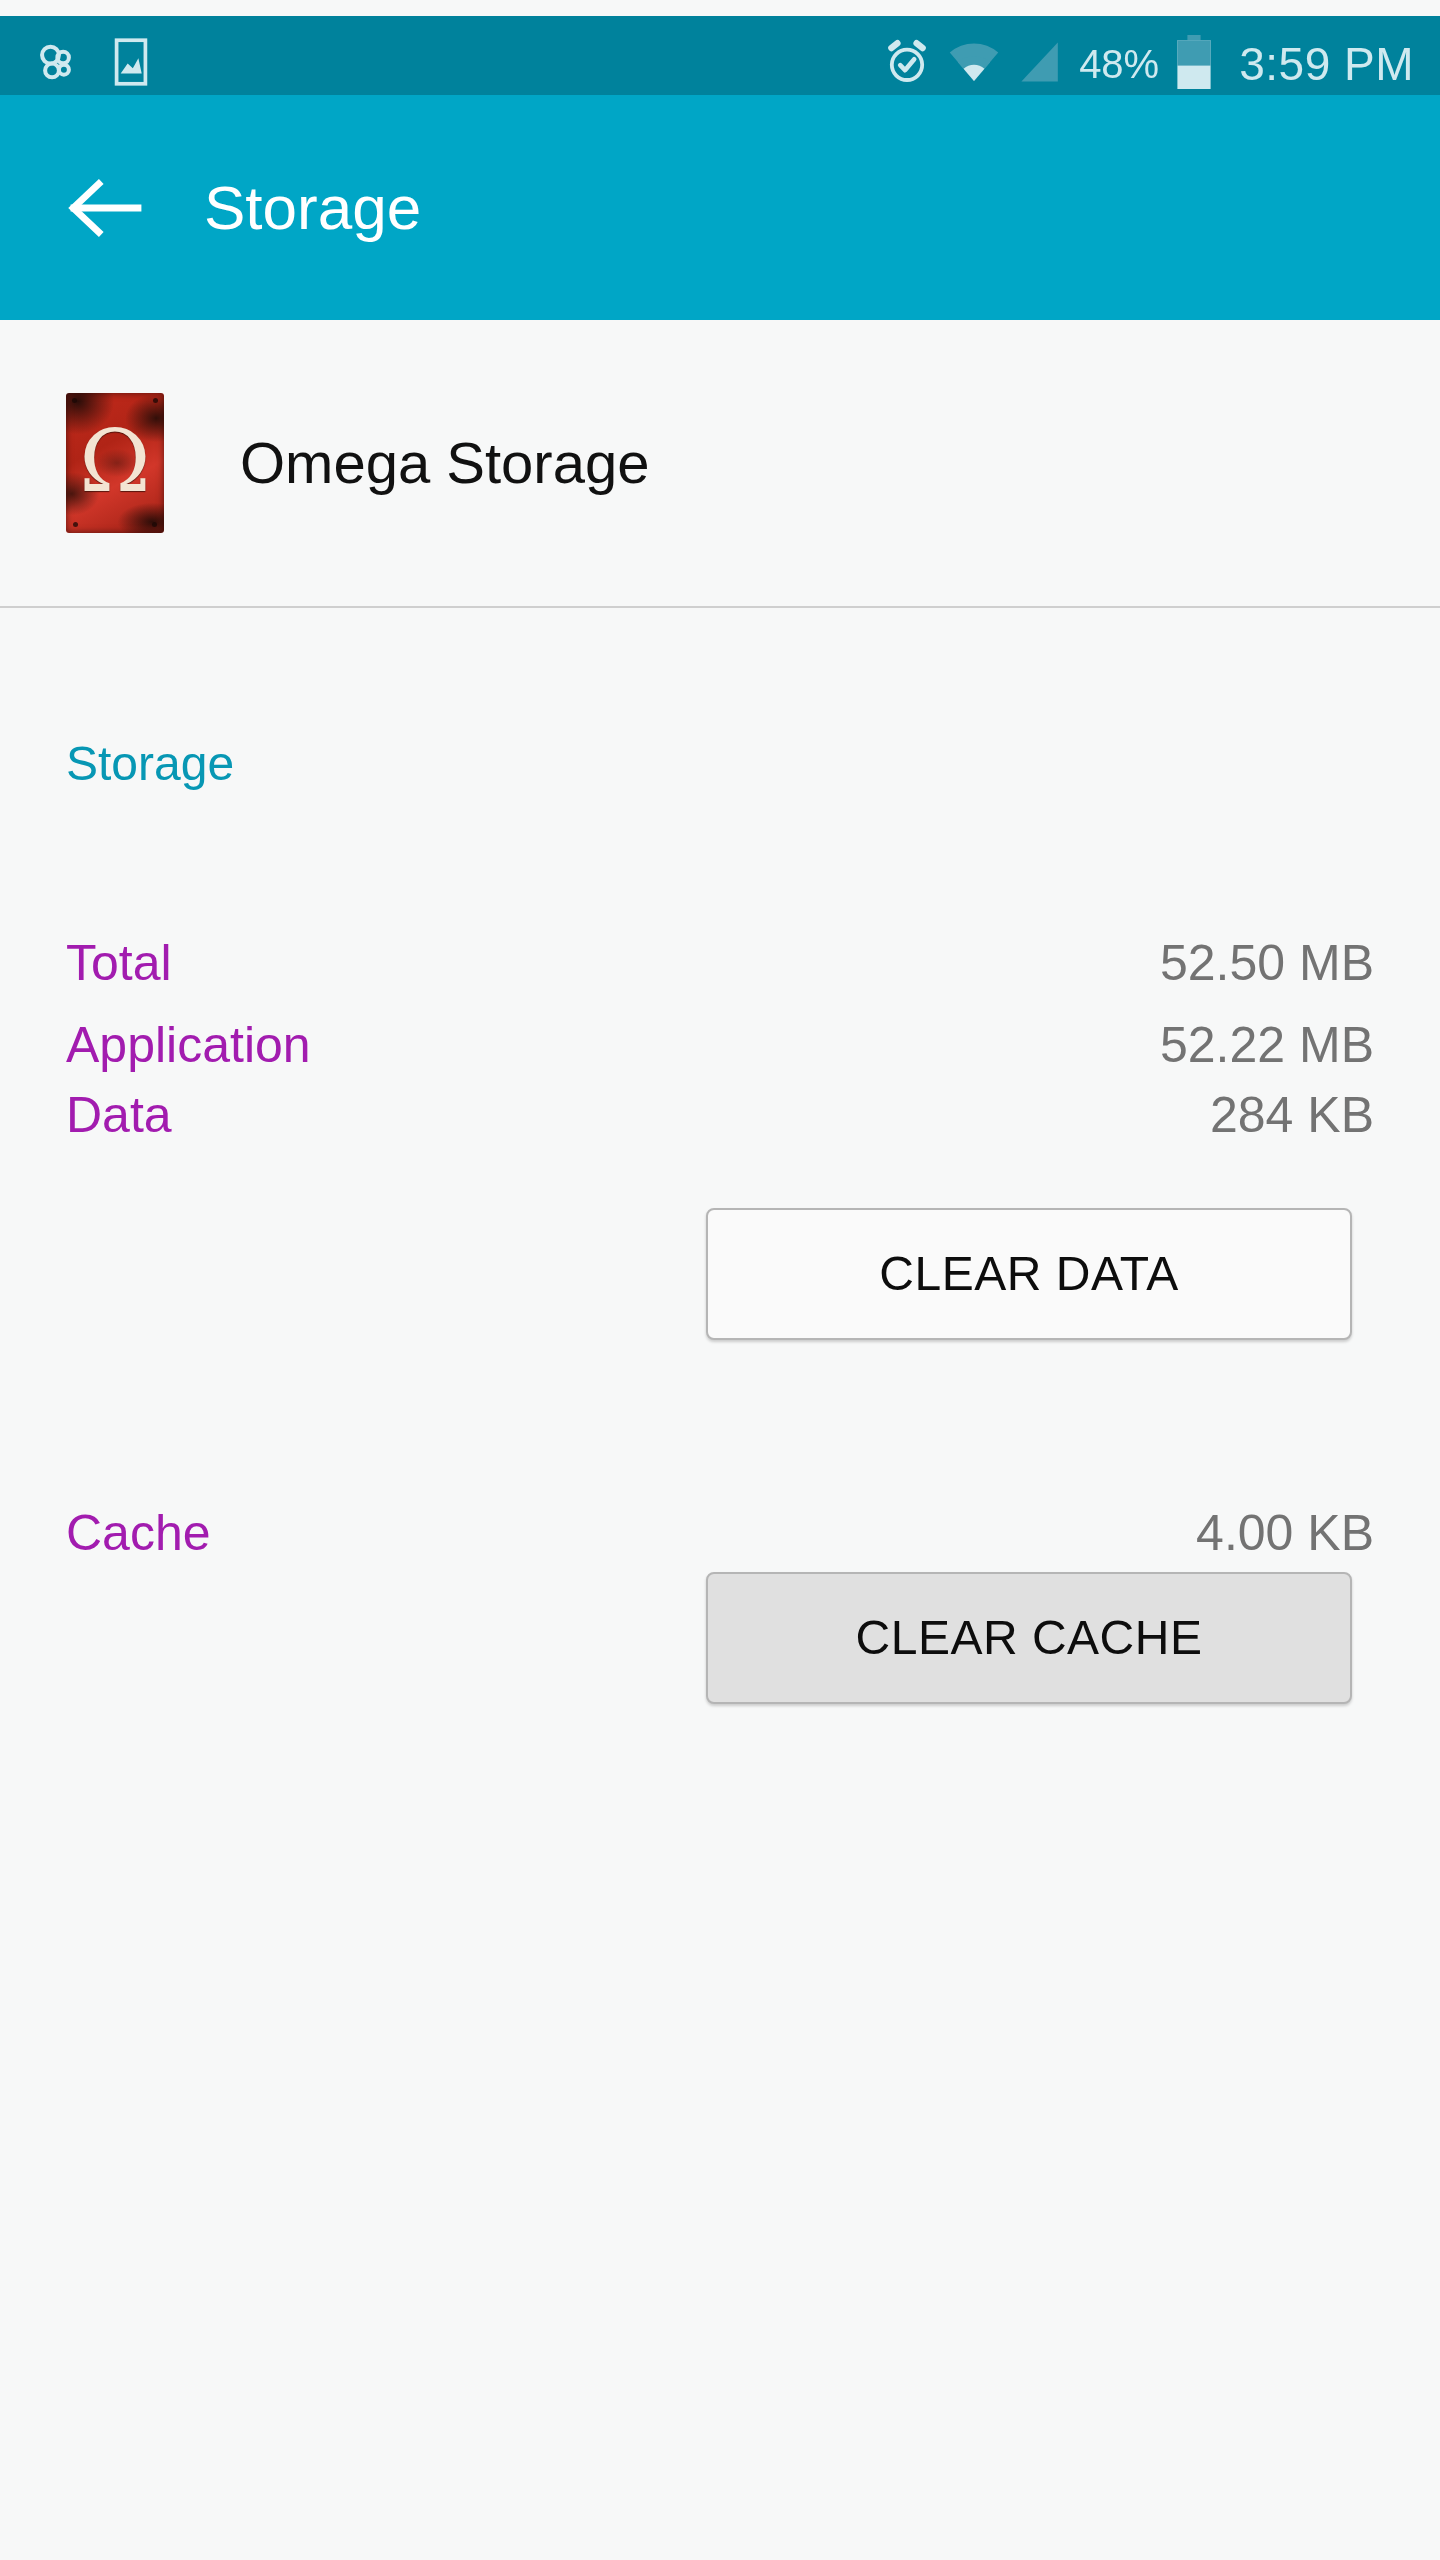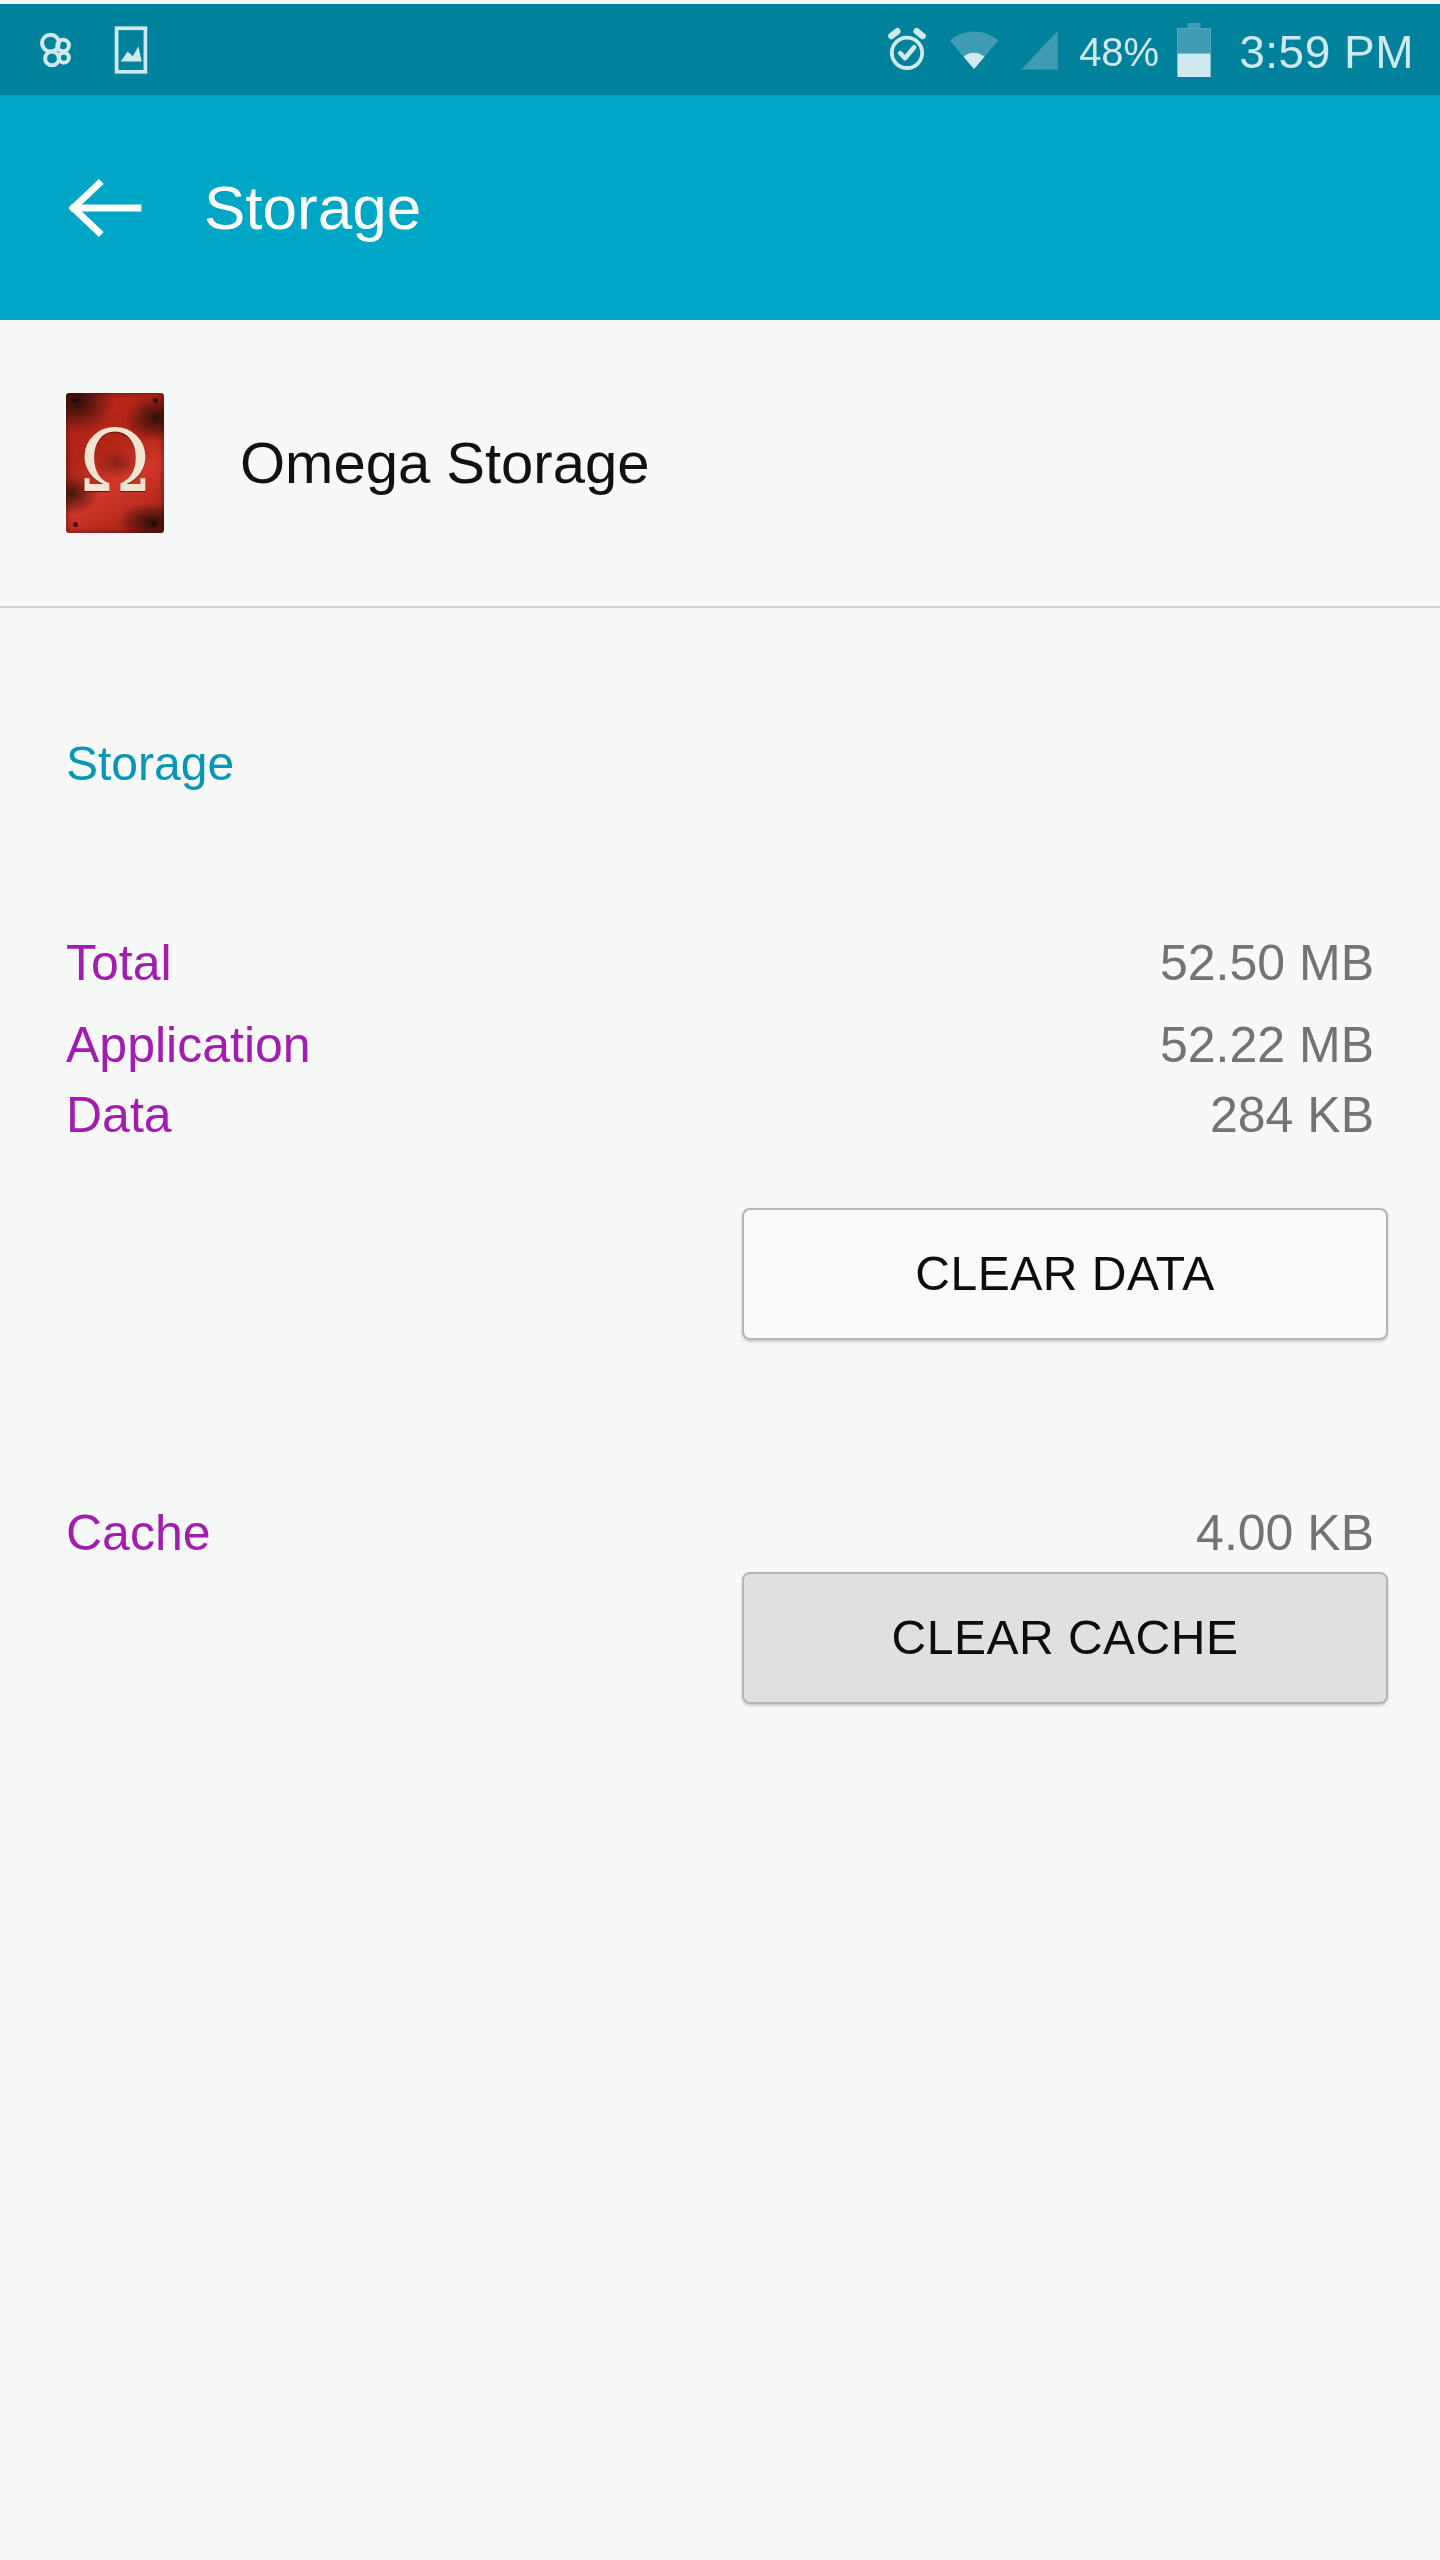--- a/index.html
+++ b/index.html
@@ -18,21 +18,21 @@
     position: relative;
     width: 1440px;
     height: 2560px;
     background: #f7f8f8;
     overflow: hidden;
   }
 
   
   .status-bar {
     position: absolute;
-    top: 4px; left: 0;
+    top: 16px; left: 0;
     width: 1440px;
     height: 95px;
     background: #00829c;
     display: flex;
     align-items: center;
     box-sizing: border-box;
     padding: 0 26px 0 34px;
   }
   .status-left {
     display: flex;
@@ -186,21 +186,21 @@
     white-space: nowrap;
     text-align: center;
   }
   .row-total       { top: 328px; }
   .row-application { top: 410px; }
   .row-data        { top: 480px; }
   .row-cache       { top: 898px; }
 
   .btn {
     position: absolute;
-    left: 742px;
+    left: 706px;
     width: 646px;
     height: 132px;
     border-radius: 8px;
     border: 2px solid #b5b5b5;
     display: flex;
     align-items: center;
     justify-content: center;
     box-sizing: border-box;
     cursor: pointer;
     box-shadow: 0 2px 3px rgba(0,0,0,0.18);

